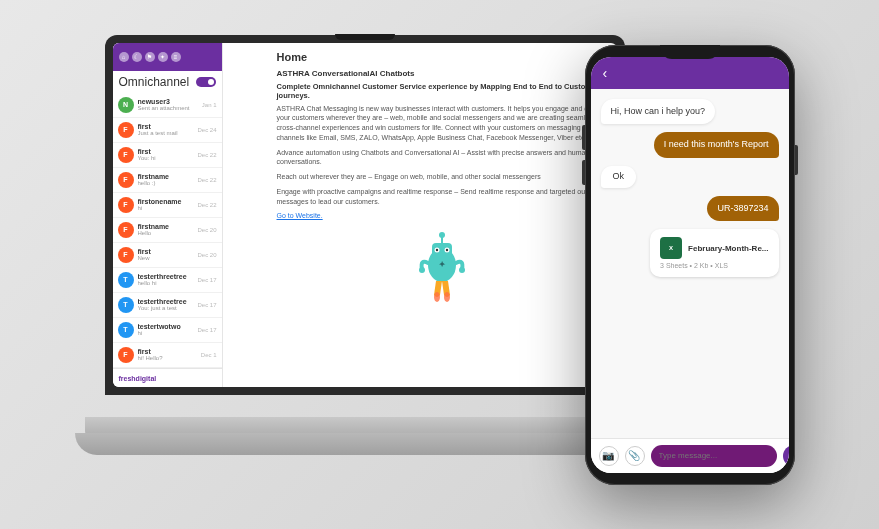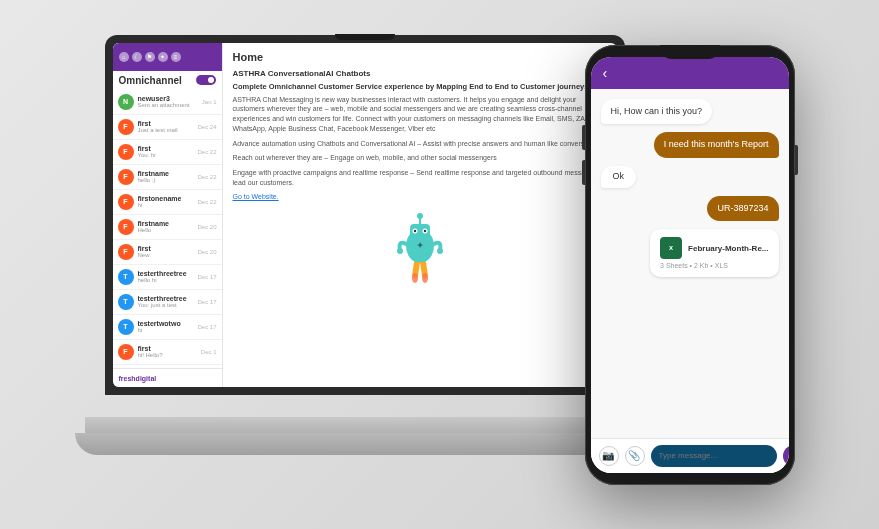--- a/index.html
+++ b/index.html
@@ -101,22 +101,22 @@
       align-items: center;
       justify-content: center;
       font-size: 6px;
       color: white;
     }
     .sidebar-title-row {
       display: flex;
       align-items: center;
       justify-content: space-between;
       padding: 4px 6px;
-      font-size: 10px;
-      font-weight: 700;
+      font-size: 12px;
+      font-weight: 400;
       color: #333;
     }
     .sidebar-toggle {
       width: 20px;
       height: 10px;
       background: #6b2fa0;
       border-radius: 5px;
       position: relative;
     }
     .sidebar-toggle::after {
@@ -184,20 +184,21 @@
       font-weight: 700;
     }
 
     
     .main-content {
       flex: 1;
       padding: 8px 10px;
       overflow-y: auto;
       font-size: 7.5px;
       color: #333;
+      margin-left: 44px;
     }
     .main-title {
       font-size: 11px;
       font-weight: 600;
       color: #333;
       margin-bottom: 6px;
     }
     .main-subtitle {
       font-size: 8px;
       font-weight: 700;
@@ -385,21 +386,21 @@
       justify-content: center;
       font-size: 10px;
       color: #999;
       cursor: pointer;
       flex-shrink: 0;
     }
     .phone-input-field {
       flex: 1;
       height: 22px;
       border: none;
-      background: #0c4a6e;
+      background: #701a75;
       border-radius: 11px;
       padding: 0 8px;
       font-size: 8px;
       color: #999;
       outline: none;
     }
     .phone-send-btn {
       width: 22px;
       height: 22px;
       background: #6b2fa0;
@@ -608,21 +609,21 @@
   <div class="phone-side-btn3"></div>
   <div class="phone-bezel">
     <div class="phone-screen">
 
       <div class="phone-header">
         <div class="phone-back-btn">‹</div>
       </div>
 
       <div class="phone-messages">
         <div class="bubble bubble-left">
-          <span>Hi, How can i this you?</span>
+          <span>Hi, How can i help you?</span>
         </div>
         <div class="bubble bubble-right">
           <span>I need this month's Report</span>
         </div>
         <div class="bubble bubble-ok">
           <span>Ok</span>
         </div>
         <div class="bubble bubble-right">
           <span>UR-3897234</span>
         </div>

